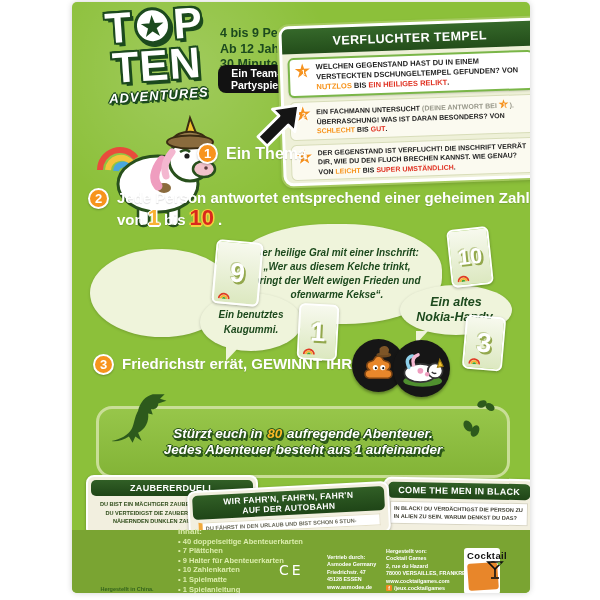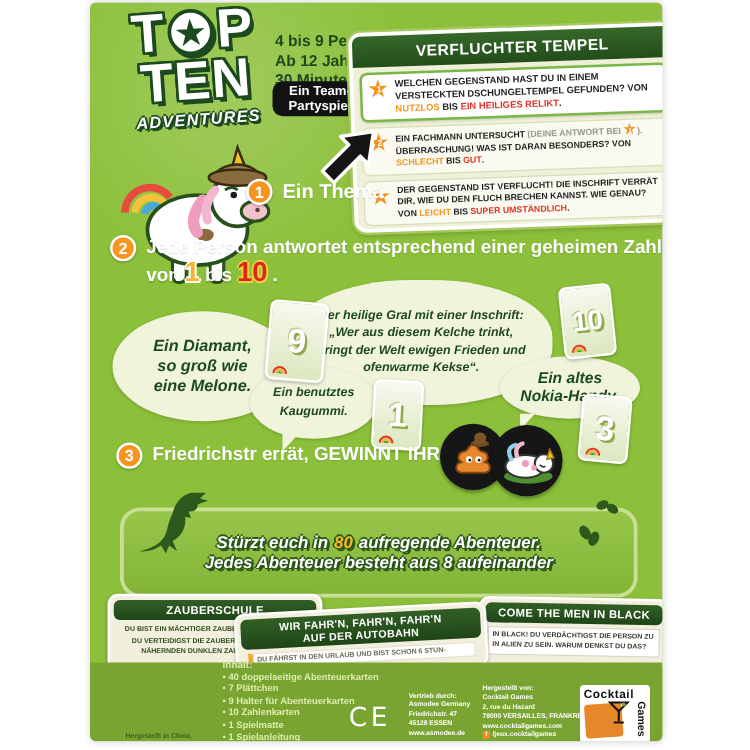--- a/index.html
+++ b/index.html
@@ -126,29 +126,29 @@
   .strip { position:absolute; left:0; top:528px; width:458px; height:63px; background:#7aa432; z-index:5; }
   .blabel { position:absolute; left:12px; top:534px; width:86px; height:48px; background:#fff; border-radius:5px; z-index:10; }
   .brow { display:flex; justify-content:space-between; font-size:5px; font-weight:700; color:#222; padding:3px 5px 0; }
   .bars { height:22px; margin:1px 6px 0;
     background:repeating-linear-gradient(90deg,#000 0 1px,#fff 1px 2px,#000 2px 4px,#fff 4px 5px,#000 5px 6px,#fff 6px 9px,#000 9px 10px,#fff 10px 12px); }
   .bdigits { font-size:6.5px; text-align:center; letter-spacing:1.4px; color:#111; font-family:"DejaVu Sans Mono", monospace; }
   .made-in { position:absolute; left:12px; top:584px; width:86px; text-align:center; font-size:5.5px; font-weight:700; color:#33621c; z-index:10; }
   .contents { position:absolute; left:106px; top:525px; z-index:10; color:#dcedad; font-size:7.5px; line-height:9.6px; font-weight:600; }
   .contents .t { font-size:8px; }
   .contents .it::before { content:"• "; }
-  .ce { position:absolute; left:207px; top:560px; z-index:10; color:#fff; font-size:21px; letter-spacing:3px;
+  .ce { position:absolute; left:207px; top:560px; z-index:10; color:#fff; font-size:14px; letter-spacing:3px;
     font-family:"DejaVu Sans", sans-serif; font-weight:400; }
   .addr { position:absolute; z-index:10; color:#fff; font-size:5.4px; line-height:7.4px; font-weight:600; }
   .addr .t { font-weight:900; }
   .distributor { left:255px; top:552px; }
   .manufacturer { left:314px; top:546px; }
   .fb { display:inline-block; width:6px; height:6px; background:#f28a20; color:#fff; font-size:5px; font-weight:900;
     text-align:center; line-height:6px; border-radius:1px; margin-right:2px; }
-  .clogo { position:absolute; left:392px; top:546px; width:56px; height:46px; background:#fff; border-radius:3px; z-index:10; padding:2px 3px; }
+  .clogo { position:absolute; left:392px; top:546px; width:36px; height:46px; background:#fff; border-radius:3px; z-index:10; padding:2px 3px; }
   .clogo .w1 { font-size:9.5px; font-weight:900; color:#111; letter-spacing:.4px; }
   .clogo .w2 { position:absolute; right:2px; top:13px; writing-mode:vertical-rl; font-size:8.5px; font-weight:900; color:#111; }
   .clogo .glass { position:absolute; left:4px; top:15px; width:30px; height:27px; background:#e8862a; border-radius:3px; transform:rotate(-4deg); }
   .clogo svg { position:absolute; left:22px; top:12px; }
 </style>
 </head>
 <body>
 
 <div class="page">
   <div class="box">
@@ -245,23 +245,21 @@
           <span class="range-n2">10</span>
           <span>.</span>
         </div>
       </div>
     </div>
 
     <div class="bubble bubbleB"><span>Der heilige Gral mit einer Inschrift:
 „Wer aus diesem Kelche trinkt,
 bringt der Welt ewigen Frieden und
 ofenwarme Kekse“.</span><span class="tail"></span></div>
-    <div class="bubble bubbleA"><span>Ein Diamant,
-so groß wie
-eine Melone.</span><span class="tail"></span></div>
+    <div class="bubble bubbleA"><span class="tail"></span></div>
     <div class="bubble bubbleC"><span>Ein benutztes
 Kaugummi.</span><span class="tail"></span></div>
     <div class="bubble bubbleD"><span>Ein altes
 Nokia-Handy.</span><span class="tail"></span></div>
 
     <div class="ncard card9">
       <span class="val">9</span>
       <svg viewBox="0 0 14 8" width="12" height="7">
           <path d="M1 8 A6 6 0 0 1 13 8" stroke="#e03a24" stroke-width="2" fill="none"></path>
           <path d="M3.5 8 A3.5 3.5 0 0 1 10.5 8" stroke="#fbb034" stroke-width="2" fill="none"></path>
@@ -337,25 +335,25 @@
           <ellipse cx="28" cy="6" rx="5" ry="3.5" transform="rotate(-25 28 6)"></ellipse>
           <ellipse cx="36" cy="9" rx="5" ry="3.5" transform="rotate(35 36 9)"></ellipse>
           <ellipse cx="14" cy="28" rx="4" ry="6" transform="rotate(-30 14 28)"></ellipse>
           <ellipse cx="21" cy="33" rx="4" ry="6" transform="rotate(25 21 33)"></ellipse>
         </g>
       </svg>
     </div>
 
     <div class="banner">
       <div><span>Stürzt euch in </span><span class="num">80</span><span> aufregende Abenteuer.</span></div>
-      <div>Jedes Abenteuer besteht aus 8 aufeinander</div>
+      <div>Jedes Abenteuer besteht aus 1 aufeinander</div>
     </div>
 
     <div class="sample cardL">
-      <div class="hd">ZAUBERSCHULE</div>
+      <div class="hd">ZAUBERERDUELL</div>
       <div class="bd">
         <div>DU BIST EIN MÄCHTIGER ZAUBERER MIT LANGEM G</div>
         <div>DU VERTEIDIGST DIE ZAUBERSCHULE GEGEN D</div>
         <div>NÄHERNDEN DUNKLEN ZAUBERER. DU RU</div>
       </div>
     </div>
     <div class="sample cardR">
       <div class="hd">COME THE MEN IN BLACK</div>
       <div class="body-box">
         <div>IN BLACK! DU VERDÄCHTIGST DIE PERSON ZU</div>

